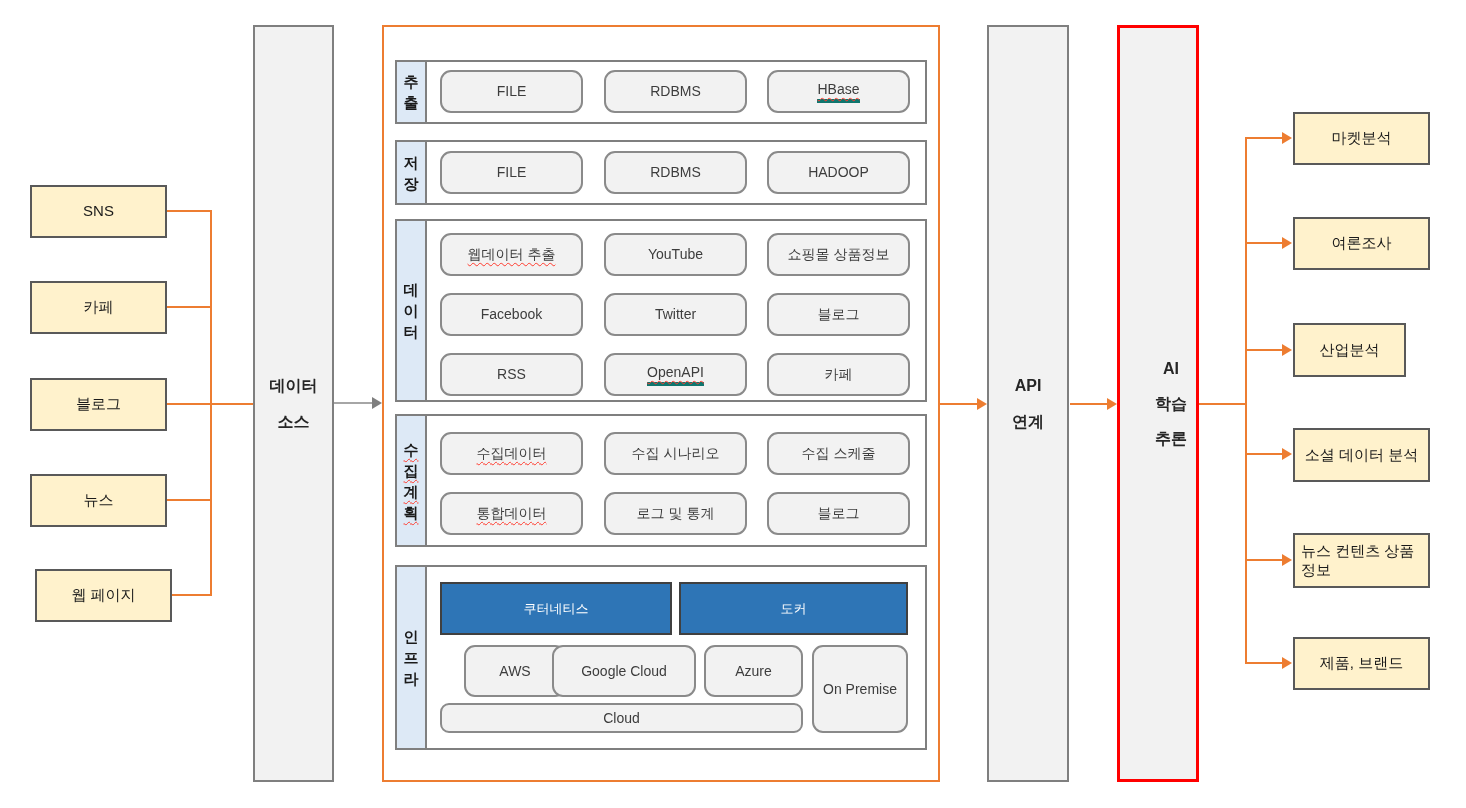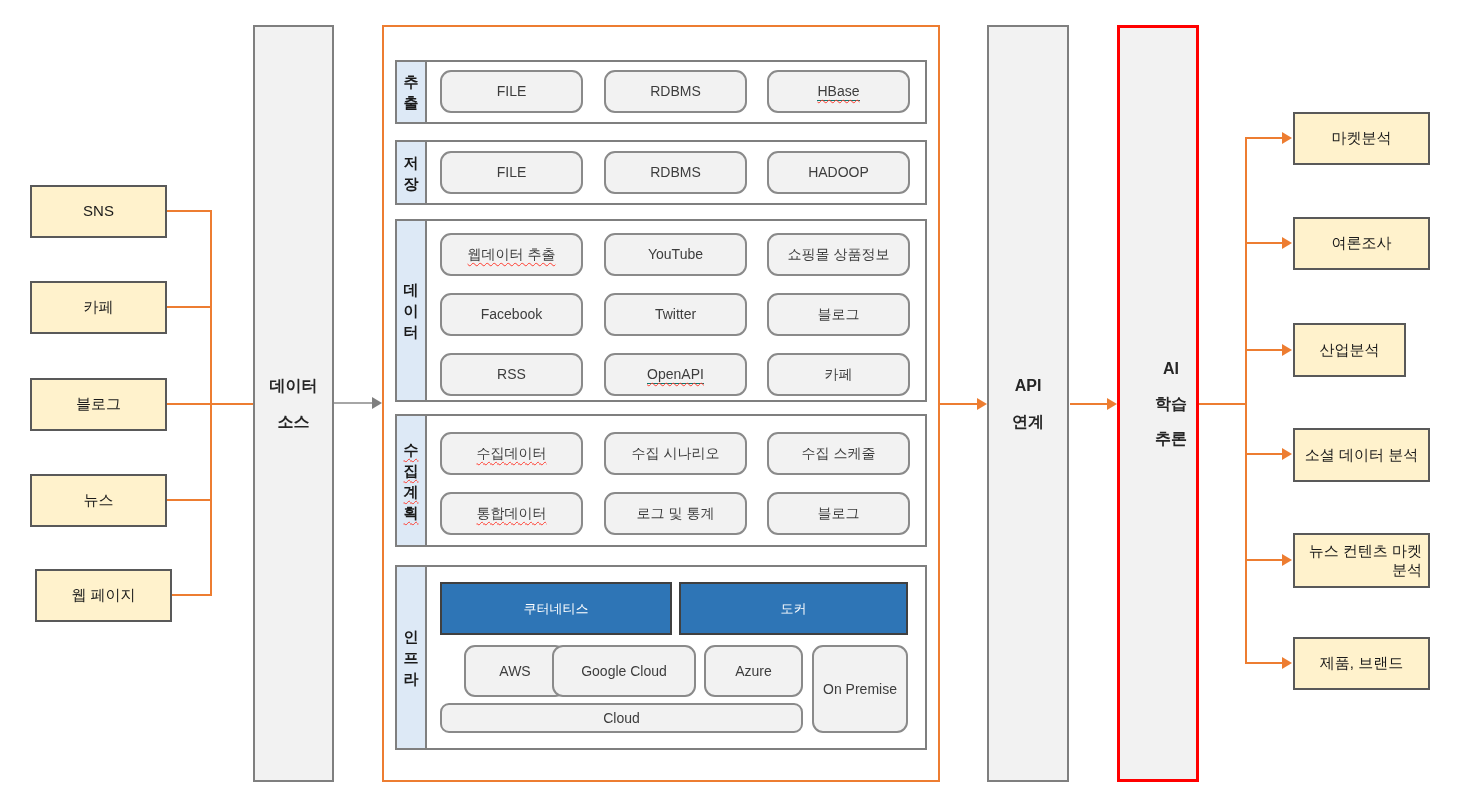--- a/index.html
+++ b/index.html
@@ -8,21 +8,21 @@
     --ink:#262626; --item-ink:#3d3d3d;
   }
   html,body{margin:0;padding:0;background:#fff;}
   .stage{
     position:relative; width:1466px; height:808px; background:#ffffff;
     font-family:"Liberation Sans", sans-serif; color:var(--ink); overflow:hidden;
   }
   
   .ybox{
     position:absolute; background:var(--yellow); border:2px solid var(--dark-border);
-    display:flex; align-items:center; justify-content:center; text-align:right;
+    display:flex; align-items:center; justify-content:center; text-align:left;
     font-size:15px; line-height:1.25; color:#1a1a1a; box-sizing:border-box; padding:2px 6px;
   }
   
   .col{
     position:absolute; background:var(--graybox); border:2px solid var(--gray-border);
     display:flex; align-items:center; justify-content:center; box-sizing:border-box;
   }
   .col.red{border:3px solid var(--red);padding-left:26px;}
   .col-label{ text-align:center; font-weight:bold; font-size:16px; line-height:2.2; }
   .col-label span{display:block;}
@@ -59,21 +59,21 @@
   .vline{position:absolute; width:2px; background:var(--orange);}
   .hline.gray{background:#a6a6a6;}
   .ah{ 
     position:absolute; width:0; height:0;
     border-top:6px solid transparent; border-bottom:6px solid transparent;
     border-left:10px solid var(--orange);
   }
   .ah.gray{border-left-color:#7f7f7f;}
   
   .wavy{text-decoration:underline wavy #ff3a2d 1px; text-underline-offset:3px;}
-  .solid-u{border-bottom:1px solid #0f766e;}
+  .solid-u{border-bottom:4px solid #0f766e;}
 </style>
 </head>
 <body>
 
 <div class="stage">
 
   <div class="ybox" style="left:30px;top:185px;width:137px;height:53px">
       <span>SNS</span>
     </div>
   <div class="ybox" style="left:30px;top:281px;width:137px;height:53px">
@@ -265,19 +265,19 @@
   <div class="ybox" style="left:1293px;top:217px;width:137px;height:53px">
       <span>여론조사</span>
     </div>
   <div class="ybox" style="left:1293px;top:323px;width:113px;height:54px">
       <span>산업분석</span>
     </div>
   <div class="ybox" style="left:1293px;top:428px;width:137px;height:54px">
       <span>소셜 데이터 분석</span>
     </div>
   <div class="ybox" style="left:1293px;top:533px;width:137px;height:55px">
-      <span>뉴스 컨텐츠 마켓분석</span>
+      <span>뉴스 컨텐츠 상품정보</span>
     </div>
   <div class="ybox" style="left:1293px;top:637px;width:137px;height:53px">
       <span>제품, 브랜드</span>
     </div>
 
 </div>
 
 </body></html>

